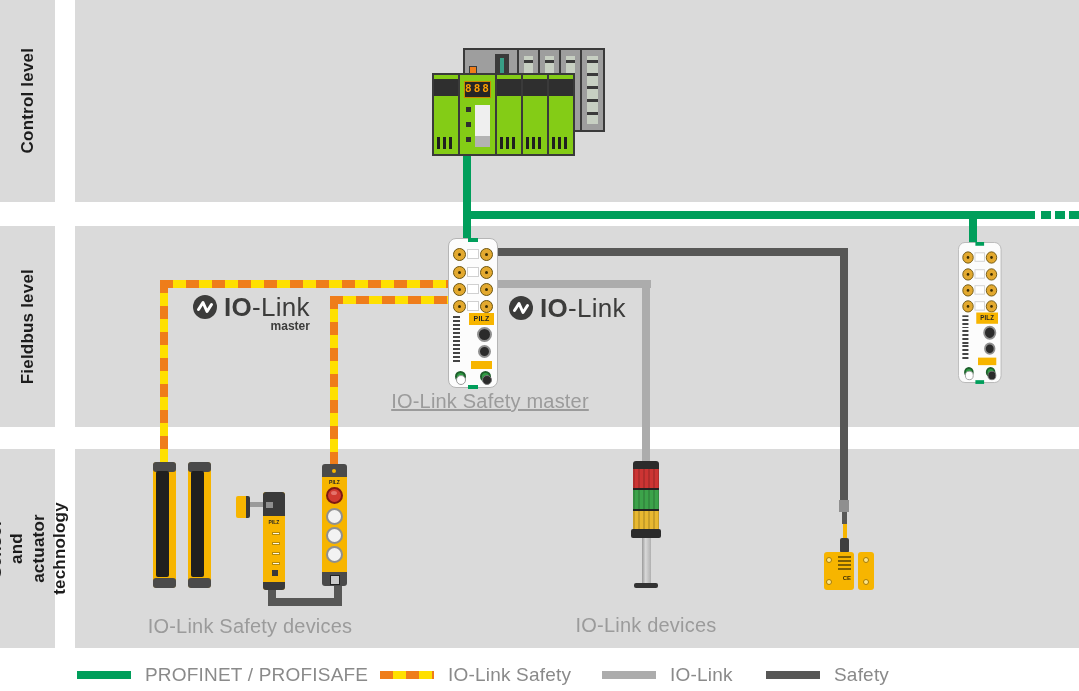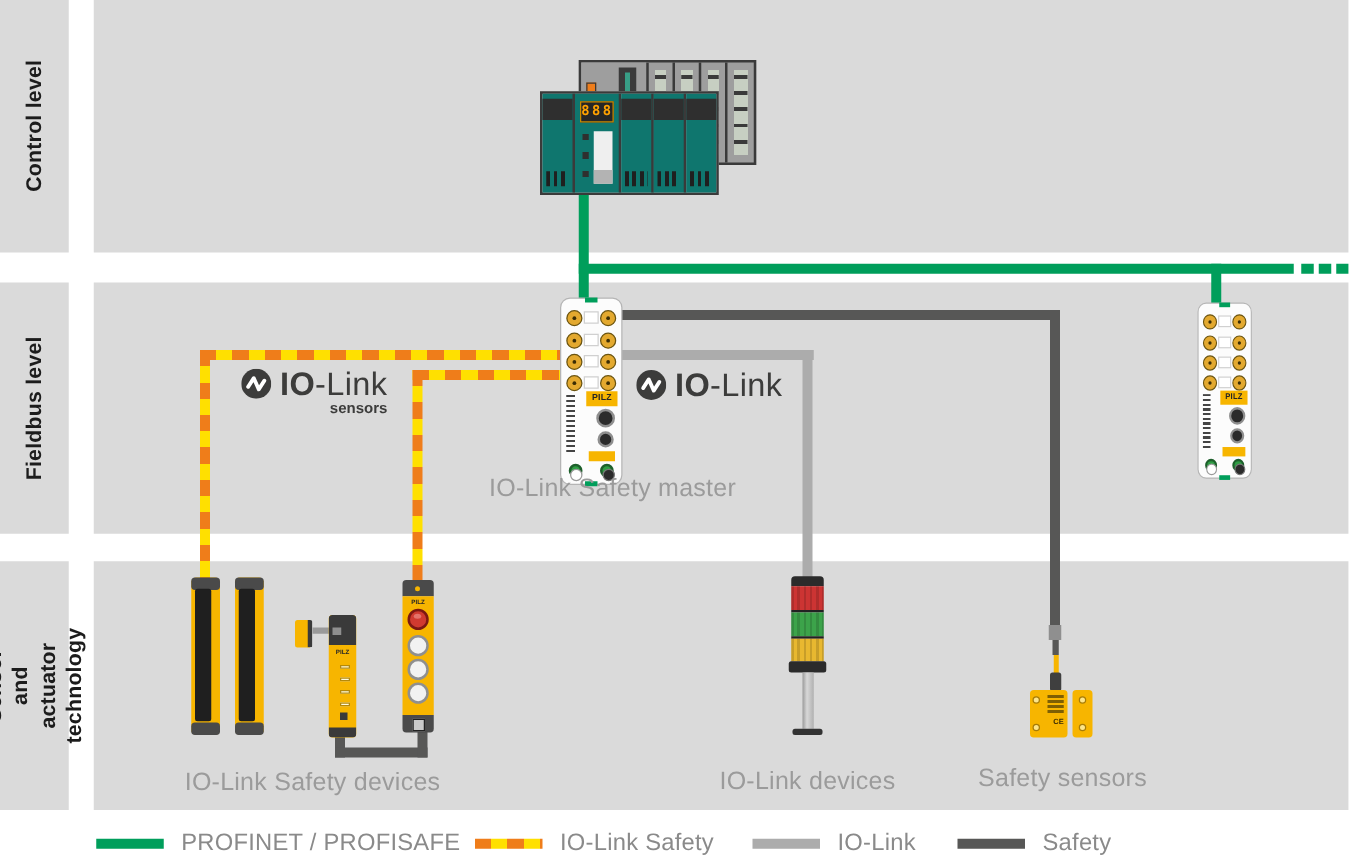--- a/index.html
+++ b/index.html
@@ -39,21 +39,21 @@
   .pb-left{width:52px;position:relative;background:#9e9e9e;border-right:2px solid #3a3a3a;}
   .pb-dot{position:absolute;left:4px;top:16px;width:6px;height:6px;background:#EF7D1A;border:1px solid #3a3a3a;}
   .pb-slot{position:absolute;right:8px;top:4px;width:14px;height:30px;background:#3a3a3a;}
   .pb-slot::after{content:"";position:absolute;left:5px;top:4px;width:4px;height:18px;background:#389e86;}
   .pb-mod{flex:1;background:#c7cfc2;border-right:2px solid #3a3a3a;position:relative;
           background-image:repeating-linear-gradient(180deg,transparent 0 10px,#3a3a3a 10px 13px);
           background-clip:content-box;padding:6px 5px;}
   .pb-mod:last-child{border-right:none;}
   .plc-front{position:absolute;left:432px;top:73px;width:143px;height:83px;background:#d6d6d6;
              border:2px solid #3a3a3a;box-sizing:border-box;display:flex;}
-  .pf-mod{flex:1;border-right:2px solid #3a3a3a;position:relative;background:#0f766e;}
+  .pf-mod{flex:1;border-right:2px solid #3a3a3a;position:relative;background:#84cc16;}
   .pf-mod:last-child{border-right:none;}
   .pf-top{position:absolute;left:0;right:0;top:4px;height:17px;background:#2f2f2f;}
   .pf-vents{position:absolute;left:3px;right:3px;bottom:5px;height:12px;
             background:repeating-linear-gradient(90deg,#1f1f1f 0 3px,transparent 3px 6px);}
   .pf-cpu{flex:1.45;}
   .seg-display{position:absolute;left:4px;top:6px;right:4px;height:15px;background:#262626;
                border:1px solid #c98a00;color:#FFA200;font-family:"DejaVu Sans Mono",monospace;
                font-weight:bold;font-size:11px;line-height:14px;text-align:center;letter-spacing:2px;}
   .cpu-dots{position:absolute;left:6px;top:32px;width:5px;height:44px;
             background:repeating-linear-gradient(180deg,#2f2f2f 0 5px,transparent 5px 15px);}
@@ -271,21 +271,21 @@
     </div>
   </div>
 
   <div class="logo" style="left:193px;top:295px;">
     <svg width="24" height="24" viewBox="0 0 24 24">
       <circle cx="12" cy="12" r="12" fill="#3C3C3B"></circle>
       <path d="M5.5 14.5 L10 7.5 L14 16.5 L18.5 9.5" stroke="#fff" stroke-width="3" fill="none" stroke-linecap="round" stroke-linejoin="round"></path>
     </svg>
     <div>
       <div class="logo-line"><b>IO</b><span>-Link</span></div>
-      <div class="logo-sub">sensors</div>
+      <div class="logo-sub">master</div>
     </div>
   </div>
   <div class="logo" style="left:509px;top:296px;">
     <svg width="24" height="24" viewBox="0 0 24 24">
       <circle cx="12" cy="12" r="12" fill="#3C3C3B"></circle>
       <path d="M5.5 14.5 L10 7.5 L14 16.5 L18.5 9.5" stroke="#fff" stroke-width="3" fill="none" stroke-linecap="round" stroke-linejoin="round"></path>
     </svg>
     <div>
       <div class="logo-line"><b>IO</b><span>-Link</span></div>
     </div>
@@ -345,24 +345,23 @@
     <div class="screw" style="left:2px;top:5px;"></div>
     <div class="screw" style="left:2px;bottom:5px;"></div>
     <div class="sens-txt"></div>
     <div class="sens-ce">CE</div>
   </div>
   <div class="sens" style="left:858px;top:552px;width:16px;height:38px;">
     <div class="screw" style="left:5px;top:5px;"></div>
     <div class="screw" style="left:5px;bottom:5px;"></div>
   </div>
 
-  <div class="cap" style="left:368px;top:380px;width:244px;">IO-Link Safety master</div>
+  <div class="cap" style="left:368px;top:390px;width:244px;text-decoration:underline;">IO-Link Safety master</div>
   <div class="cap" style="left:556px;top:614px;width:180px;">IO-Link devices</div>
   <div class="cap" style="left:135px;top:615px;width:230px;">IO-Link Safety devices</div>
-  <div class="cap" style="left:770px;top:612px;width:160px;">Safety sensors</div>
 
   <div class="leg" style="left:77px;">
     <div class="sw" style="background:#009E5B;"></div>
     <span class="lab">PROFINET / PROFISAFE</span>
   </div>
   <div class="leg" style="left:380px;">
     <div class="sw" style="background:repeating-linear-gradient(90deg,#EF7D1A 0 13px,#FFE000 13px 26px);"></div>
     <span class="lab">IO-Link Safety</span>
   </div>
   <div class="leg" style="left:602px;">

